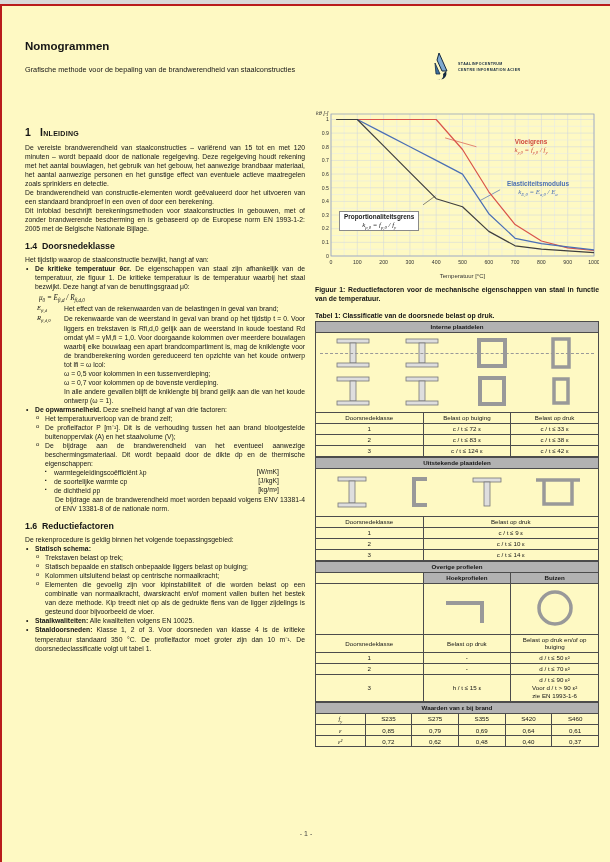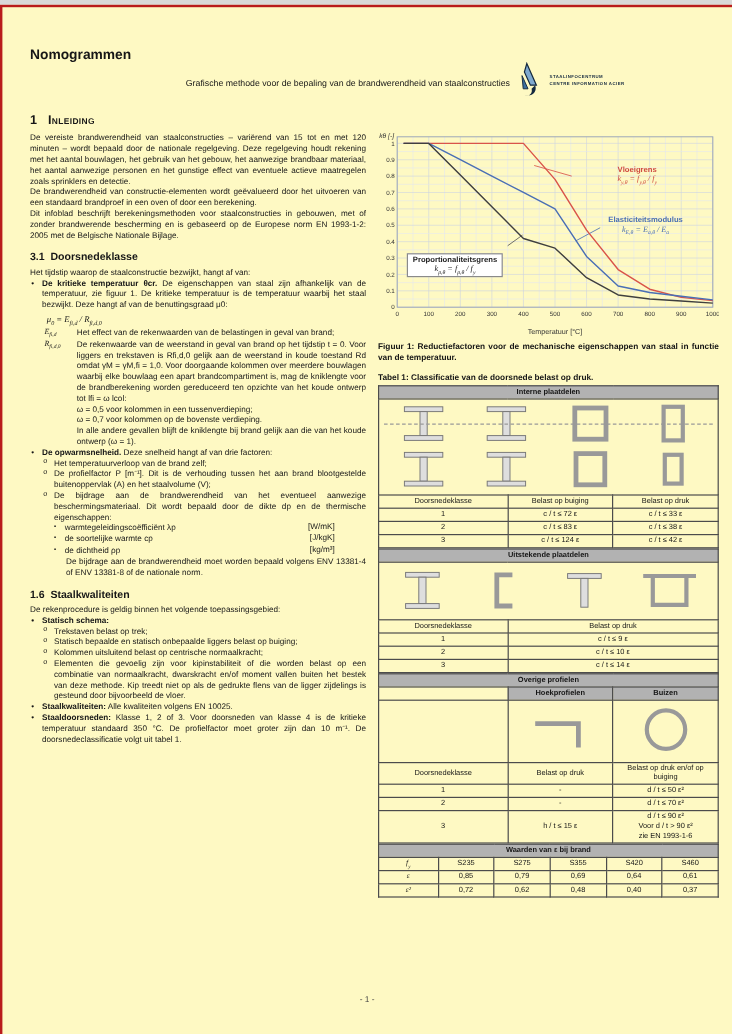--- a/index.html
+++ b/index.html
@@ -1,23 +1,23 @@
 <!DOCTYPE html>
 <html><head>
 <meta charset="utf-8">
 <style>
   html,body{margin:0;padding:0;background:#d9d9d9;font-family:"Liberation Sans",sans-serif;}
   .page{position:relative;width:608px;height:860px;margin:4px auto;background:#fef9c3;border:2px solid #b91c1c;overflow:hidden;color:#161616;}
   
   .h1{position:absolute;left:23px;top:34px;margin:0;font-size:11.5px;font-weight:bold;}
-  .subtitle{position:absolute;left:23px;top:59px;width:400px;font-size:7.3px;line-height:1.45;text-align:right;}
+  .subtitle{position:absolute;left:23px;top:59px;width:400px;font-size:7.3px;line-height:1.45;}
   .logo{position:absolute;left:427px;top:45px;display:flex;align-items:center;gap:3px;}
   .logo-text{font-size:3.6px;font-weight:bold;color:#14293f;letter-spacing:.4px;line-height:1.7;}
   
-  .colL{position:absolute;left:23px;top:88px;width:280px;}
+  .colL{position:absolute;left:23px;top:120px;width:280px;}
   .colR{position:absolute;left:313px;top:102px;width:284px;}
   p.body{margin:0;font-size:6.8px;line-height:1.33;text-align:justify;}
   h2.sec{margin:10px 0 5px 0;font-size:10.5px;font-weight:bold;}
   h2.sec:first-child{margin-top:0;}
   h2.sec .num{display:inline-block;width:15px;}
   .sc{font-variant:small-caps;letter-spacing:.3px;}
   h3.sub{margin:8px 0 4px 0;font-size:8.8px;font-weight:bold;}
   h3.sub .num3{display:inline-block;width:17px;}
   .b{font-weight:bold;}
   .li{position:relative;padding-left:10px;font-size:6.8px;line-height:1.33;text-align:justify;}
@@ -82,21 +82,21 @@
     </div>
   </div>
 
   <div class="colL">
     <h2 class="sec"><span class="num">1</span><span class="sc">Inleiding</span></h2>
     <p class="body">De vereiste brandwerendheid van staalconstructies – variërend van 15 tot en met 120 minuten – wordt bepaald door de nationale regelgeving. Deze regelgeving houdt rekening met het aantal bouwlagen, het gebruik van het gebouw, het aanwezige brandbaar materiaal, het aantal aanwezige personen en het gunstige effect van eventuele actieve maatregelen zoals sprinklers en detectie.</p>
     <p class="body">De brandwerendheid van constructie-elementen wordt geëvalueerd door het uitvoeren van een standaard brandproef in een oven of door een berekening.</p>
     <p class="body">Dit infoblad beschrijft berekeningsmethoden voor staalconstructies in gebouwen, met of zonder brandwerende bescherming en is gebaseerd op de Europese norm EN 1993-1-2: 2005 met de Belgische Nationale Bijlage.</p>
 
 
-    <h3 class="sub"><span class="num3">3.1</span><span>Doorsnedeklasse</span></h3>
+    <h3 class="sub"><span class="num3">1.4</span><span>Doorsnedeklasse</span></h3>
     <p class="body">Het tijdstip waarop de staalconstructie bezwijkt, hangt af van:</p>
 
     <div class="li l1"><span class="b">De kritieke temperatuur θcr.</span> <span>De eigenschappen van staal zijn afhankelijk van de temperatuur, zie figuur 1. De kritieke temperatuur is de temperatuur waarbij het staal bezwijkt. Deze hangt af van de benuttingsgraad μ0:</span></div>
     <div class="formula"><span>μ</span><sub>0</sub><span> = </span><span>E</span><sub>fi,d</sub><span> / </span><span>R</span><sub>fi,d,0</sub></div>
     <div class="defrow">
       <span class="term"><span>E</span><sub>fi,d</sub></span>
       <span class="dtext">Het effect van de rekenwaarden van de belastingen in geval van brand;</span>
     </div>
     <div class="defrow">
       <span class="term"><span>R</span><sub>fi,d,0</sub></span>
@@ -117,21 +117,21 @@
     <div class="proprow">
         <span class="li lsq pname">de soortelijke warmte cp</span>
         <span class="punit">[J/kgK]</span>
       </div>
     <div class="proprow">
         <span class="li lsq pname">de dichtheid ρp</span>
         <span class="punit">[kg/m³]</span>
       </div>
     <div class="fend">De bijdrage aan de brandwerendheid moet worden bepaald volgens ENV 13381-4 of ENV 13381-8 of de nationale norm.</div>
 
-    <h3 class="sub"><span class="num3">1.6</span><span>Staalkwaliteiten</span></h3>
+    <h3 class="sub"><span class="num3">1.6</span><span>Reductiefactoren</span></h3>
     <p class="body">De rekenprocedure is geldig binnen het volgende toepassingsgebied:</p>
     <div class="li l1 b">Statisch schema:</div>
     <div class="li lo">Trekstaven belast op trek;</div>
     <div class="li lo">Statisch bepaalde en statisch onbepaalde liggers belast op buiging;</div>
     <div class="li lo">Kolommen uitsluitend belast op centrische normaalkracht;</div>
     <div class="li lo">Elementen die gevoelig zijn voor kipinstabiliteit of die worden belast op een combinatie van normaalkracht, dwarskracht en/of moment vallen buiten het bestek van deze methode. Kip treedt niet op als de gedrukte flens van de ligger zijdelings is gesteund door bijvoorbeeld de vloer.</div>
     <div class="li l1"><span class="b">Staalkwaliteiten:</span> <span>Alle kwaliteiten volgens EN 10025.</span></div>
     <div class="li l1"><span class="b">Staaldoorsneden:</span> <span>Klasse 1, 2 of 3. Voor doorsneden van klasse 4 is de kritieke temperatuur standaard 350 °C. De profielfactor moet groter zijn dan 10 m⁻¹. De doorsnedeclassificatie volgt uit tabel 1.</span></div>
   </div>
 

